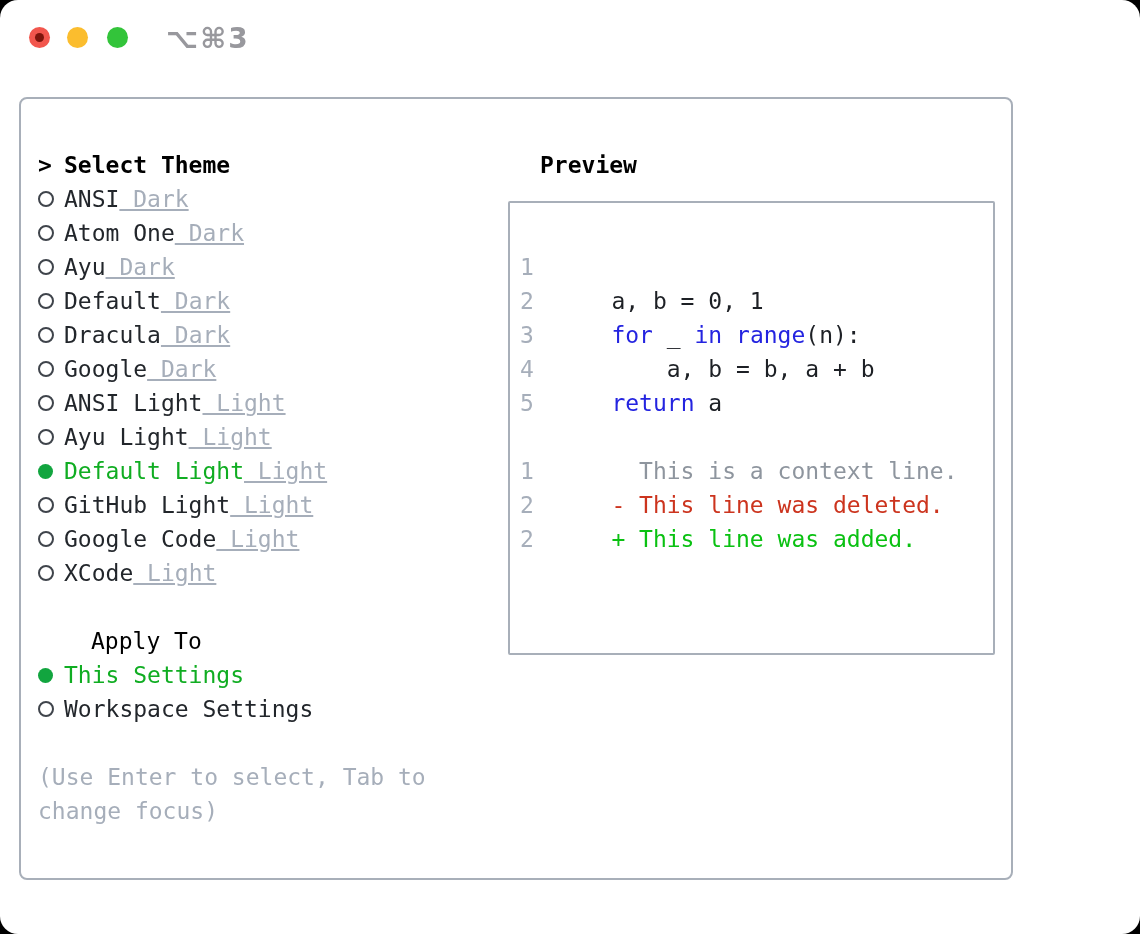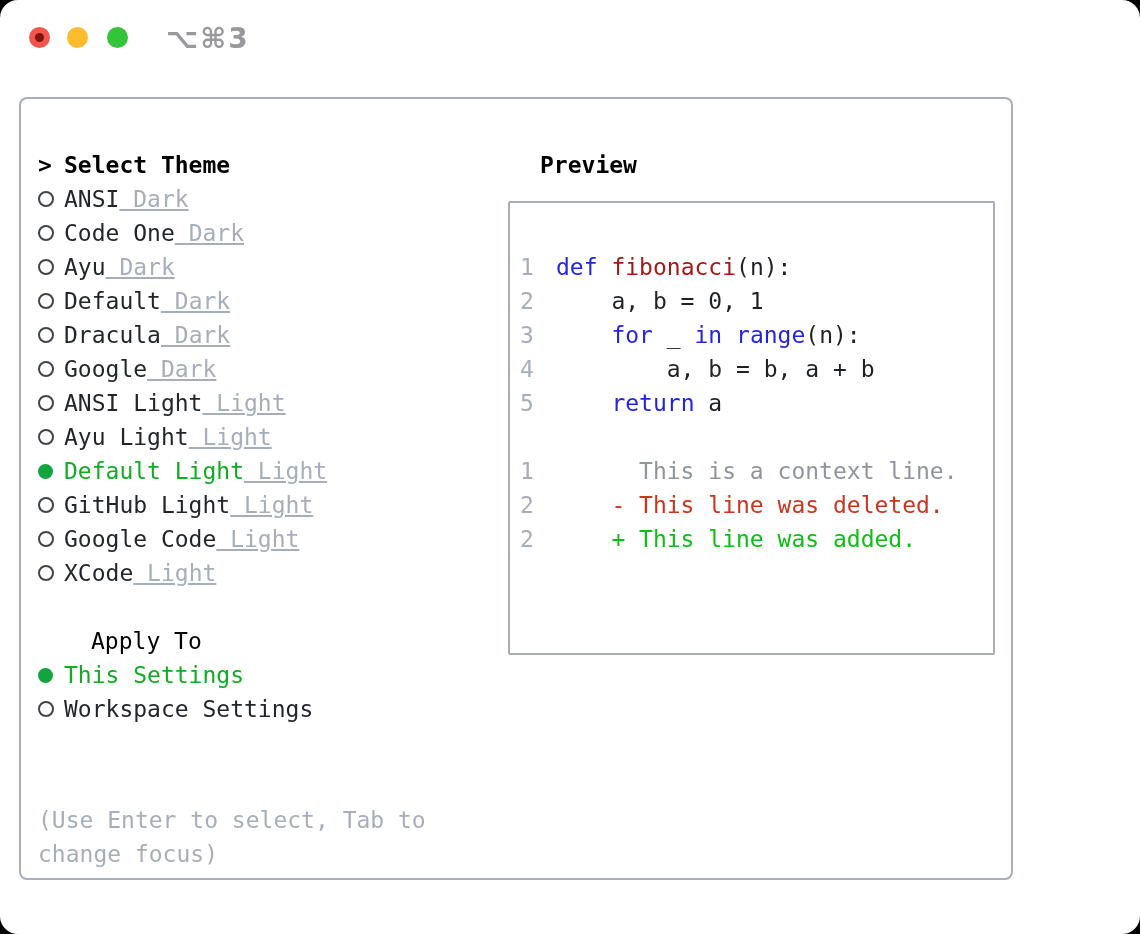--- a/index.html
+++ b/index.html
@@ -33,21 +33,21 @@
   .marker{width:26px;height:34px;display:flex;align-items:center;flex:none;}
   .prompt{font-weight:bold;color:#000;}
   .radio{width:12px;height:12px;border:2px solid #3f444b;border-radius:50%;box-sizing:content-box;}
   .radio.on{width:15px;height:15px;border:none;background:#12a53f;}
   .heading{font-weight:bold;color:#000;}
   .heading-plain{color:#000;margin-left:27px;}
   .item-name{color:#22262b;}
   .item-name.selected{color:#10ad22;}
   .variant{color:#a6aeba;text-decoration:underline;}
   .hint{
-    position:absolute;left:38px;top:803px;width:410px;
+    position:absolute;left:38px;top:760px;width:410px;
     color:#a6aeba;line-height:34px;
   }
   
   .preview-head{position:absolute;left:500px;top:148px;height:34px;line-height:34px;font-weight:bold;color:#000;margin-left:40px;}
   .preview-box{
     position:absolute;left:508px;top:201px;width:473px;height:403px;
     border:2px solid #a8afb9;border-radius:2px;background:#fff;
     padding:47px 0 0 10px;box-sizing:content-box;overflow:hidden;
   }
   .pline{display:flex;height:34px;align-items:center;white-space:pre;}
@@ -75,21 +75,21 @@
 
   <div class="panel"></div>
 
   <div class="list">
     <div class="row">
       <span class="marker"><span class="prompt">&gt;</span></span>
       <span class="heading">Select Theme</span>
     </div>
     <div id="theme-items">
         <div class="row"><span class="marker"><span class="radio"></span></span><span class="item-name">ANSI</span><span class="variant"> Dark</span></div>
-        <div class="row"><span class="marker"><span class="radio"></span></span><span class="item-name">Code One</span><span class="variant"> Dark</span></div>
+        <div class="row"><span class="marker"><span class="radio"></span></span><span class="item-name">Atom One</span><span class="variant"> Dark</span></div>
         <div class="row"><span class="marker"><span class="radio"></span></span><span class="item-name">Ayu</span><span class="variant"> Dark</span></div>
         <div class="row"><span class="marker"><span class="radio"></span></span><span class="item-name">Default</span><span class="variant"> Dark</span></div>
         <div class="row"><span class="marker"><span class="radio"></span></span><span class="item-name">Dracula</span><span class="variant"> Dark</span></div>
         <div class="row"><span class="marker"><span class="radio"></span></span><span class="item-name">Google</span><span class="variant"> Dark</span></div>
         <div class="row"><span class="marker"><span class="radio"></span></span><span class="item-name">ANSI Light</span><span class="variant"> Light</span></div>
         <div class="row"><span class="marker"><span class="radio"></span></span><span class="item-name">Ayu Light</span><span class="variant"> Light</span></div>
         <div class="row"><span class="marker"><span class="radio on"></span></span><span class="item-name selected">Default Light</span><span class="variant"> Light</span></div>
         <div class="row"><span class="marker"><span class="radio"></span></span><span class="item-name">GitHub Light</span><span class="variant"> Light</span></div>
         <div class="row"><span class="marker"><span class="radio"></span></span><span class="item-name">Google Code</span><span class="variant"> Light</span></div>
         <div class="row"><span class="marker"><span class="radio"></span></span><span class="item-name">XCode</span><span class="variant"> Light</span></div>
@@ -106,21 +106,21 @@
         <div class="row"><span class="marker"><span class="radio"></span></span><span class="item-name">Workspace Settings</span></div>
       </div>
   </div>
 
   <div class="hint">(Use Enter to select, Tab to change focus)</div>
 
   <div class="preview-head">Preview</div>
 
   <div class="preview-box">
     <div id="code-lines">
-        <div class="pline"><span class="ln">1</span><span><span class="tok-keyword">def</span><span class="tok-plain"> </span><span class="tok-function">fibonacci</span><span class="tok-plain">(n):</span></span></div>
+        <div class="pline"><span class="ln">1</span></div>
         <div class="pline"><span class="ln">2</span><span><span class="tok-plain">    a, b = 0, 1</span></span></div>
         <div class="pline"><span class="ln">3</span><span><span class="tok-plain">    </span><span class="tok-keyword">for</span><span class="tok-plain"> _ </span><span class="tok-keyword">in</span><span class="tok-plain"> </span><span class="tok-keyword">range</span><span class="tok-plain">(n):</span></span></div>
         <div class="pline"><span class="ln">4</span><span><span class="tok-plain">        a, b = b, a + b</span></span></div>
         <div class="pline"><span class="ln">5</span><span><span class="tok-plain">    </span><span class="tok-keyword">return</span><span class="tok-plain"> a</span></span></div>
       </div>
     <div class="pline"></div>
     <div id="diff-lines">
         <div class="pline"><span class="ln">1</span><span class="diff-context">      This is a context line.</span></div>
         <div class="pline"><span class="ln">2</span><span class="diff-deleted">    - This line was deleted.</span></div>
         <div class="pline"><span class="ln">2</span><span class="diff-added">    + This line was added.</span></div>

